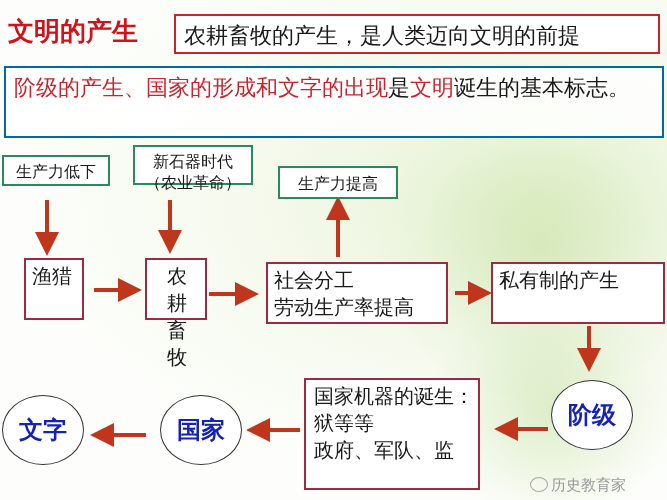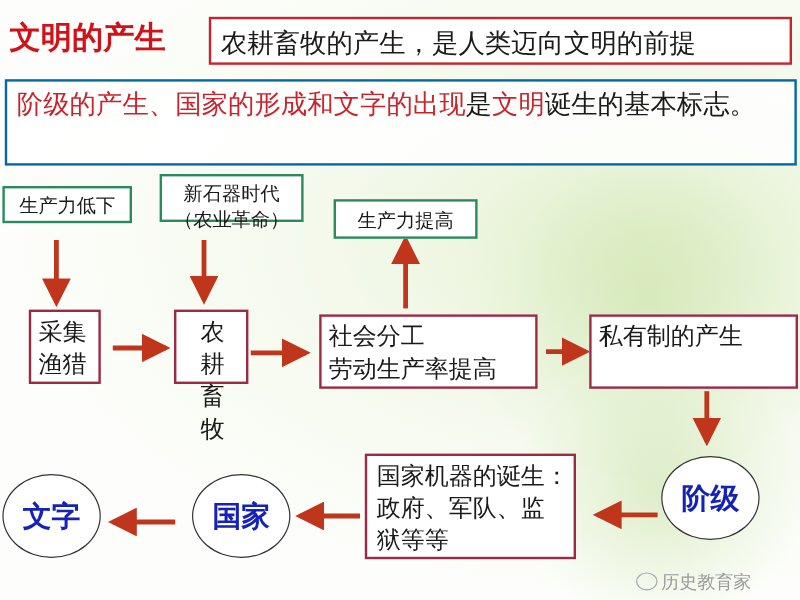--- a/index.html
+++ b/index.html
@@ -89,38 +89,37 @@
 </div>
 <div class="abs green-box" style="left:133px;top:145px;width:120px;height:40px;padding-top:4px;">
   <div>新石器时代</div>
   <div>（农业革命）</div>
 </div>
 <div class="abs green-box" style="left:278px;top:166px;width:120px;height:33px;padding-top:5px;">
   <span>生产力提高</span>
 </div>
 
 <div class="abs red-box" style="left:24px;top:258px;width:60px;height:62px;padding:3px 0 0 6px;">
-  <div>采集</div>
   <div>渔猎</div>
 </div>
 <div class="abs red-box" style="left:145px;top:258px;width:62px;height:62px;padding:3px 0 0 20px;">
   <div>农耕</div>
   <div>畜牧</div>
 </div>
 <div class="abs red-box" style="left:266px;top:262px;width:182px;height:62px;padding:3px 0 0 6px;">
   <div>社会分工</div>
   <div>劳动生产率提高</div>
 </div>
 <div class="abs red-box" style="left:491px;top:262px;width:174px;height:62px;padding:3px 0 0 6px;">
   <div>私有制的产生</div>
 </div>
-<div class="abs red-box" style="left:304px;top:378px;width:176px;height:88px;padding:3px 0 0 8px;">
+<div class="abs red-box" style="left:304px;top:378px;width:176px;height:112px;padding:3px 0 0 8px;">
   <div>国家机器的诞生：</div>
+  <div>狱等等</div>
   <div>政府、军队、监</div>
-  <div>狱等等</div>
 </div>
 
 <div class="abs oval" style="left:551px;top:380px;width:82px;height:70px;">
   <span>阶级</span>
 </div>
 <div class="abs oval" style="left:160px;top:395px;width:82px;height:70px;">
   <span>国家</span>
 </div>
 <div class="abs oval" style="left:2px;top:395px;width:82px;height:70px;">
   <span>文字</span>

